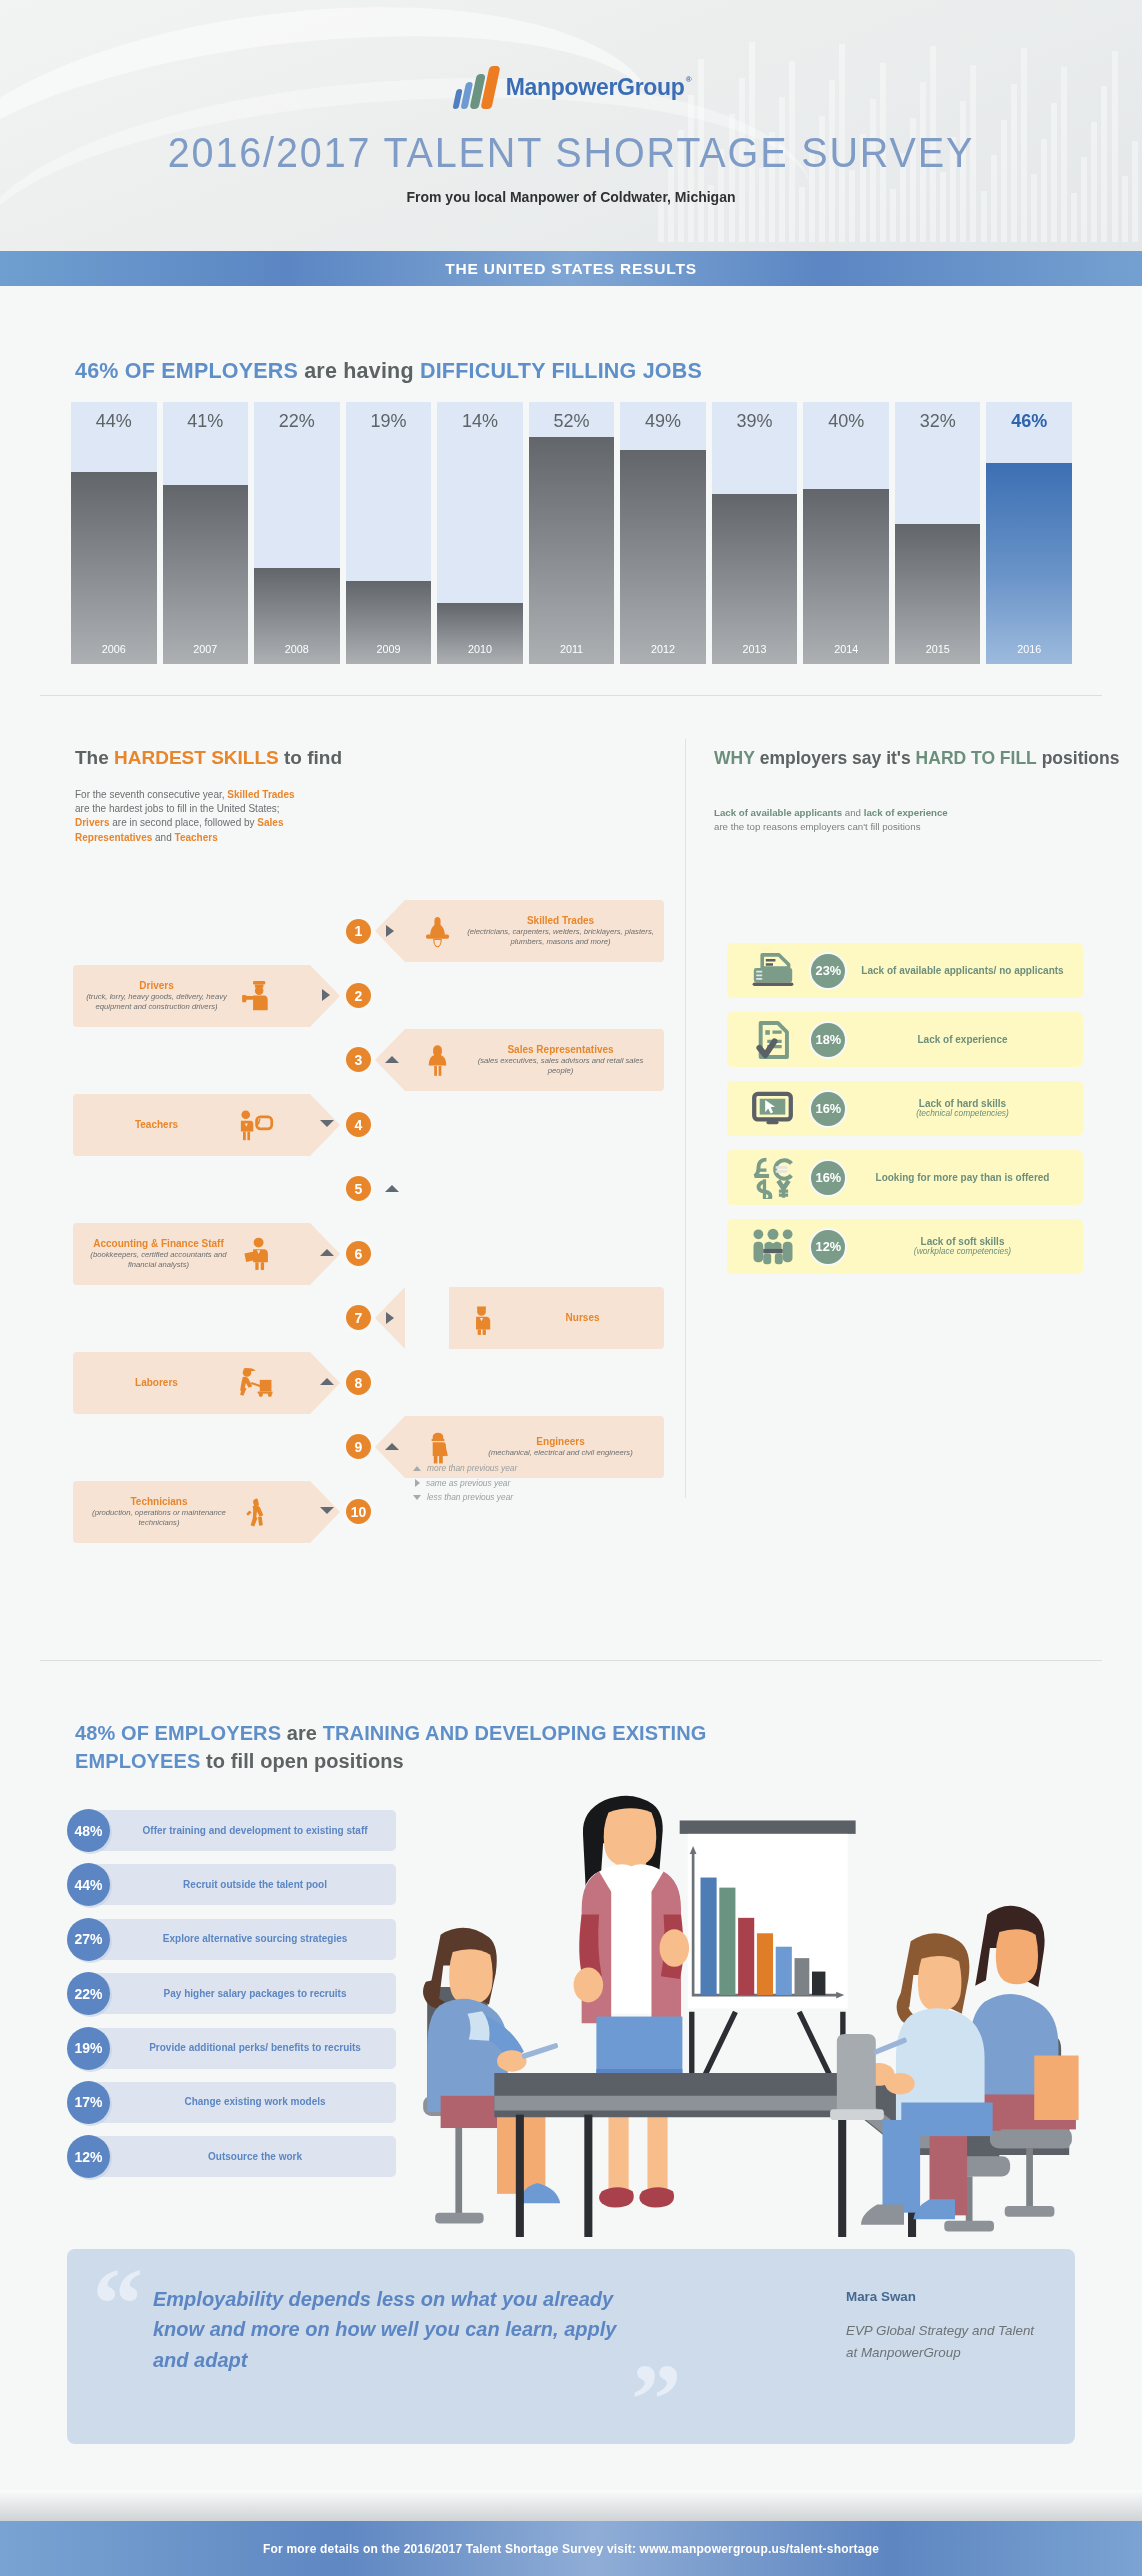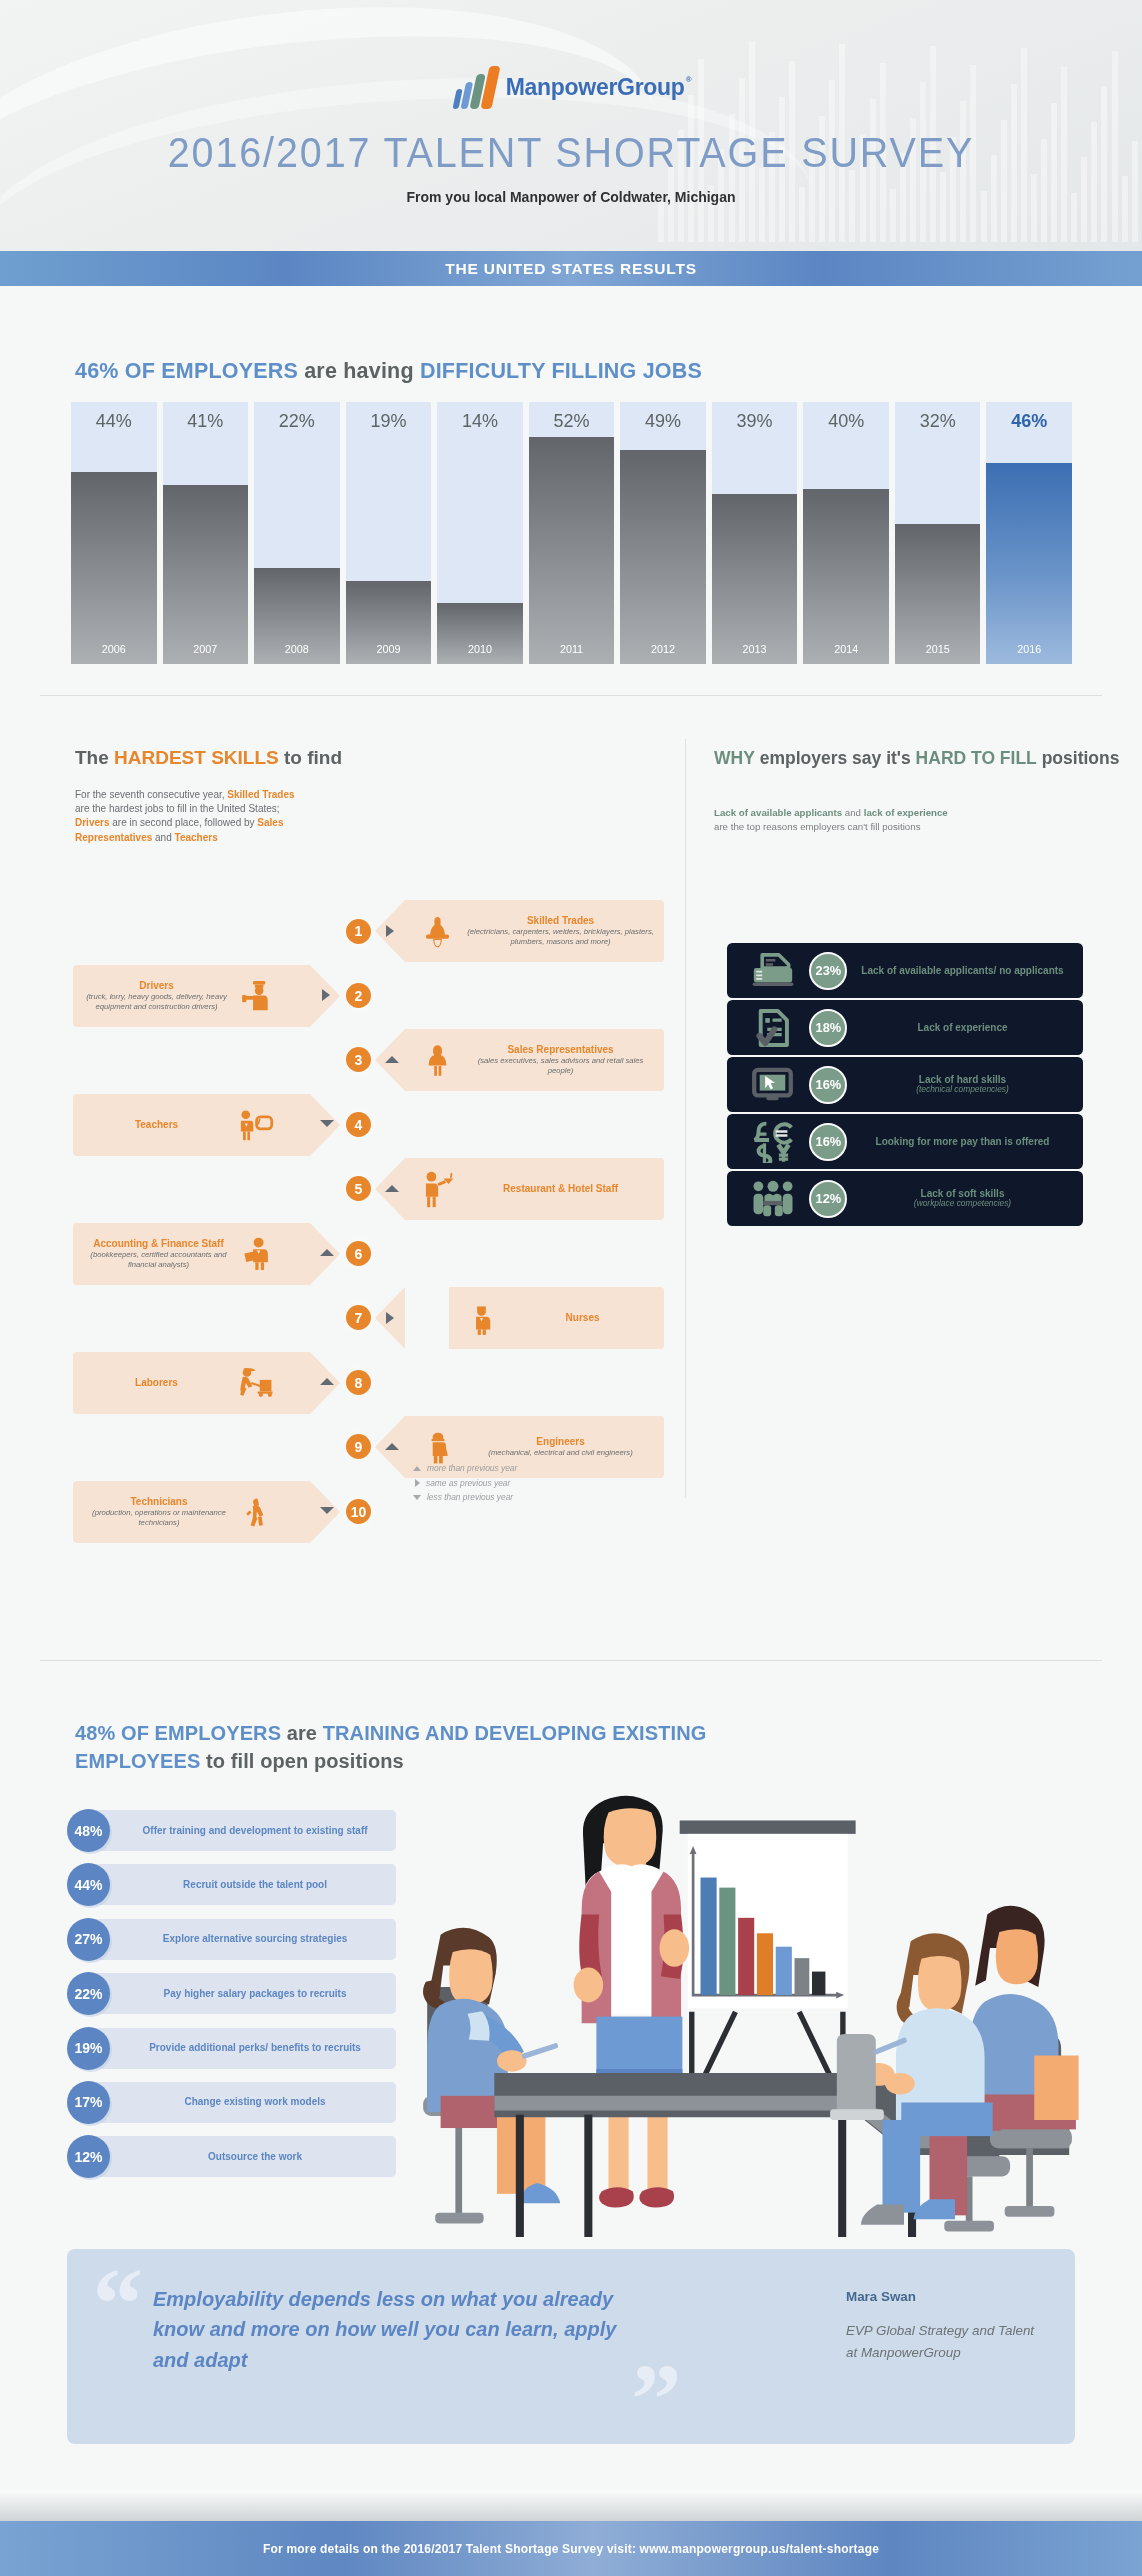--- a/index.html
+++ b/index.html
@@ -113,21 +113,21 @@
   .lgm.d { border-left:4.7px solid transparent;border-right:4.7px solid transparent;border-top:5.4px solid #a6aaac; }
 
   .vline { position:absolute; left:685px; top:739px; width:0.7px; height:759px; background:#e0e3e3; }
 
   
   .why-title { position:absolute; left:714px; top:747px; font-size:17.5px; font-weight:bold; color:#5d6263; line-height:1.3; }
   .why-title b { color:#6c8f7d; }
   .why-intro { position:absolute; left:714px; top:806px; width:235px; font-size:9.7px; line-height:1.45; color:#7c8082; }
   .why-intro b { color:#6c8f7d; }
   .why-list { position:absolute; left:727px; top:943px; width:356px; }
-  .why-card { position:relative; height:55px; background:#0f172a; border-radius:5.4px; margin-bottom:2px;
+  .why-card { position:relative; height:55px; background:#fef9c3; border-radius:5.4px; margin-bottom:14px;
               display:flex; align-items:center; padding:0 9.4px; }
   .why-ic { width:73px; display:flex; align-items:center; justify-content:center; color:#7a9c89; }
   .why-circ { width:38px; height:38px; border-radius:50%; background:#7a9c89; border:2.7px solid #f7f8f8;
               color:#fff; font-size:12.8px; font-weight:bold; display:flex; align-items:center; justify-content:center; flex:none;}
   .why-lbl { flex:1; text-align:center; font-size:10px; font-weight:bold; color:#6c8f7d; line-height:1.18; padding-left:4px;}
   .why-lbl em { display:block; font-size:8.4px; font-style:italic; font-weight:normal; }
 
   
   .tr-title { position:absolute; left:75px; top:1719px; width:739px; font-size:20px; font-weight:bold; color:#5d6263;
     font-family:"Liberation Sans Narrow","Liberation Sans",sans-serif; line-height:1.42; letter-spacing:0.1px;}
@@ -381,39 +381,20 @@
               <rect x="13" y="45" width="5" height="16" fill="#e8862b"></rect>
               <rect x="21" y="45" width="5" height="16" fill="#e8862b"></rect>
               <rect x="38" y="18" width="28" height="22" rx="7" fill="none" stroke="#e8862b" stroke-width="5"></rect>
               <path d="M44 22l-3 10" stroke="#e8862b" stroke-width="3" fill="none"></path>
             </svg></div>
         </div>
         <div style="width:0;height:0;border-left:30px solid #f7e3d3;border-top:31px solid transparent;border-bottom:31px solid transparent;"></div>
       </div>
       <div class="num" style="left:270px; top:273px">5</div>
       <div class="tri up" style="left:312px; top:285px;"></div>
-      <div class="sk-row" style="left:302px; top:258px; width:289px; height:62px;">
-        <div style="width:0;height:0;border-right:30px solid #f7e3d3;border-top:31px solid transparent;border-bottom:31px solid transparent;"></div>
-        <div class="tag-r" style="height:62px; width:259px; display:flex; align-items:center; gap:6.7px;">
-          <div class="sk-icon" style="width:44px;display:flex;justify-content:center">
-            <svg width="39" height="39" viewBox="0 0 64 64">
-              <circle cx="22" cy="11" r="8" fill="#e8862b"></circle>
-              <path d="M13 22h14c4 0 6 3 6 8v14H13z" fill="#e8862b"></path>
-              <rect x="15" y="44" width="5" height="17" fill="#e8862b"></rect>
-              <rect x="24" y="44" width="5" height="17" fill="#e8862b"></rect>
-              <path d="M33 24l12-5" stroke="#e8862b" stroke-width="5" fill="none"></path>
-              <path d="M42 14h16l-8 9z" fill="#e8862b"></path>
-              <path d="M54 5c3 3-2 5 1 8" stroke="#e8862b" stroke-width="3" fill="none"></path>
-            </svg>
-          </div>
-          <div style="flex:1; text-align:center">
-            <div class="sk-name">Restaurant &amp; Hotel Staff</div>
-          </div>
-        </div>
-      </div>
       <div class="num" style="left:270px; top:338px">6</div>
       <div class="tri up" style="left:247px; top:349px;"></div>
       <div class="sk-row" style="left:0px; top:323px; width:267px; height:62px;">
         <div class="tag-l" style="height:62px; display:flex; align-items:center; justify-content:center; gap:5.4px;">
           <div style="flex:1">
             <div class="sk-name">Accounting &amp; Finance Staff</div>
             <div class="sk-desc">(bookkeepers, certified accountants and financial analysts)</div>
           </div>
           <div class="sk-icon"><svg width="35" height="39" viewBox="0 0 64 64">
               <circle cx="34" cy="12" r="9" fill="#e8862b"></circle>

